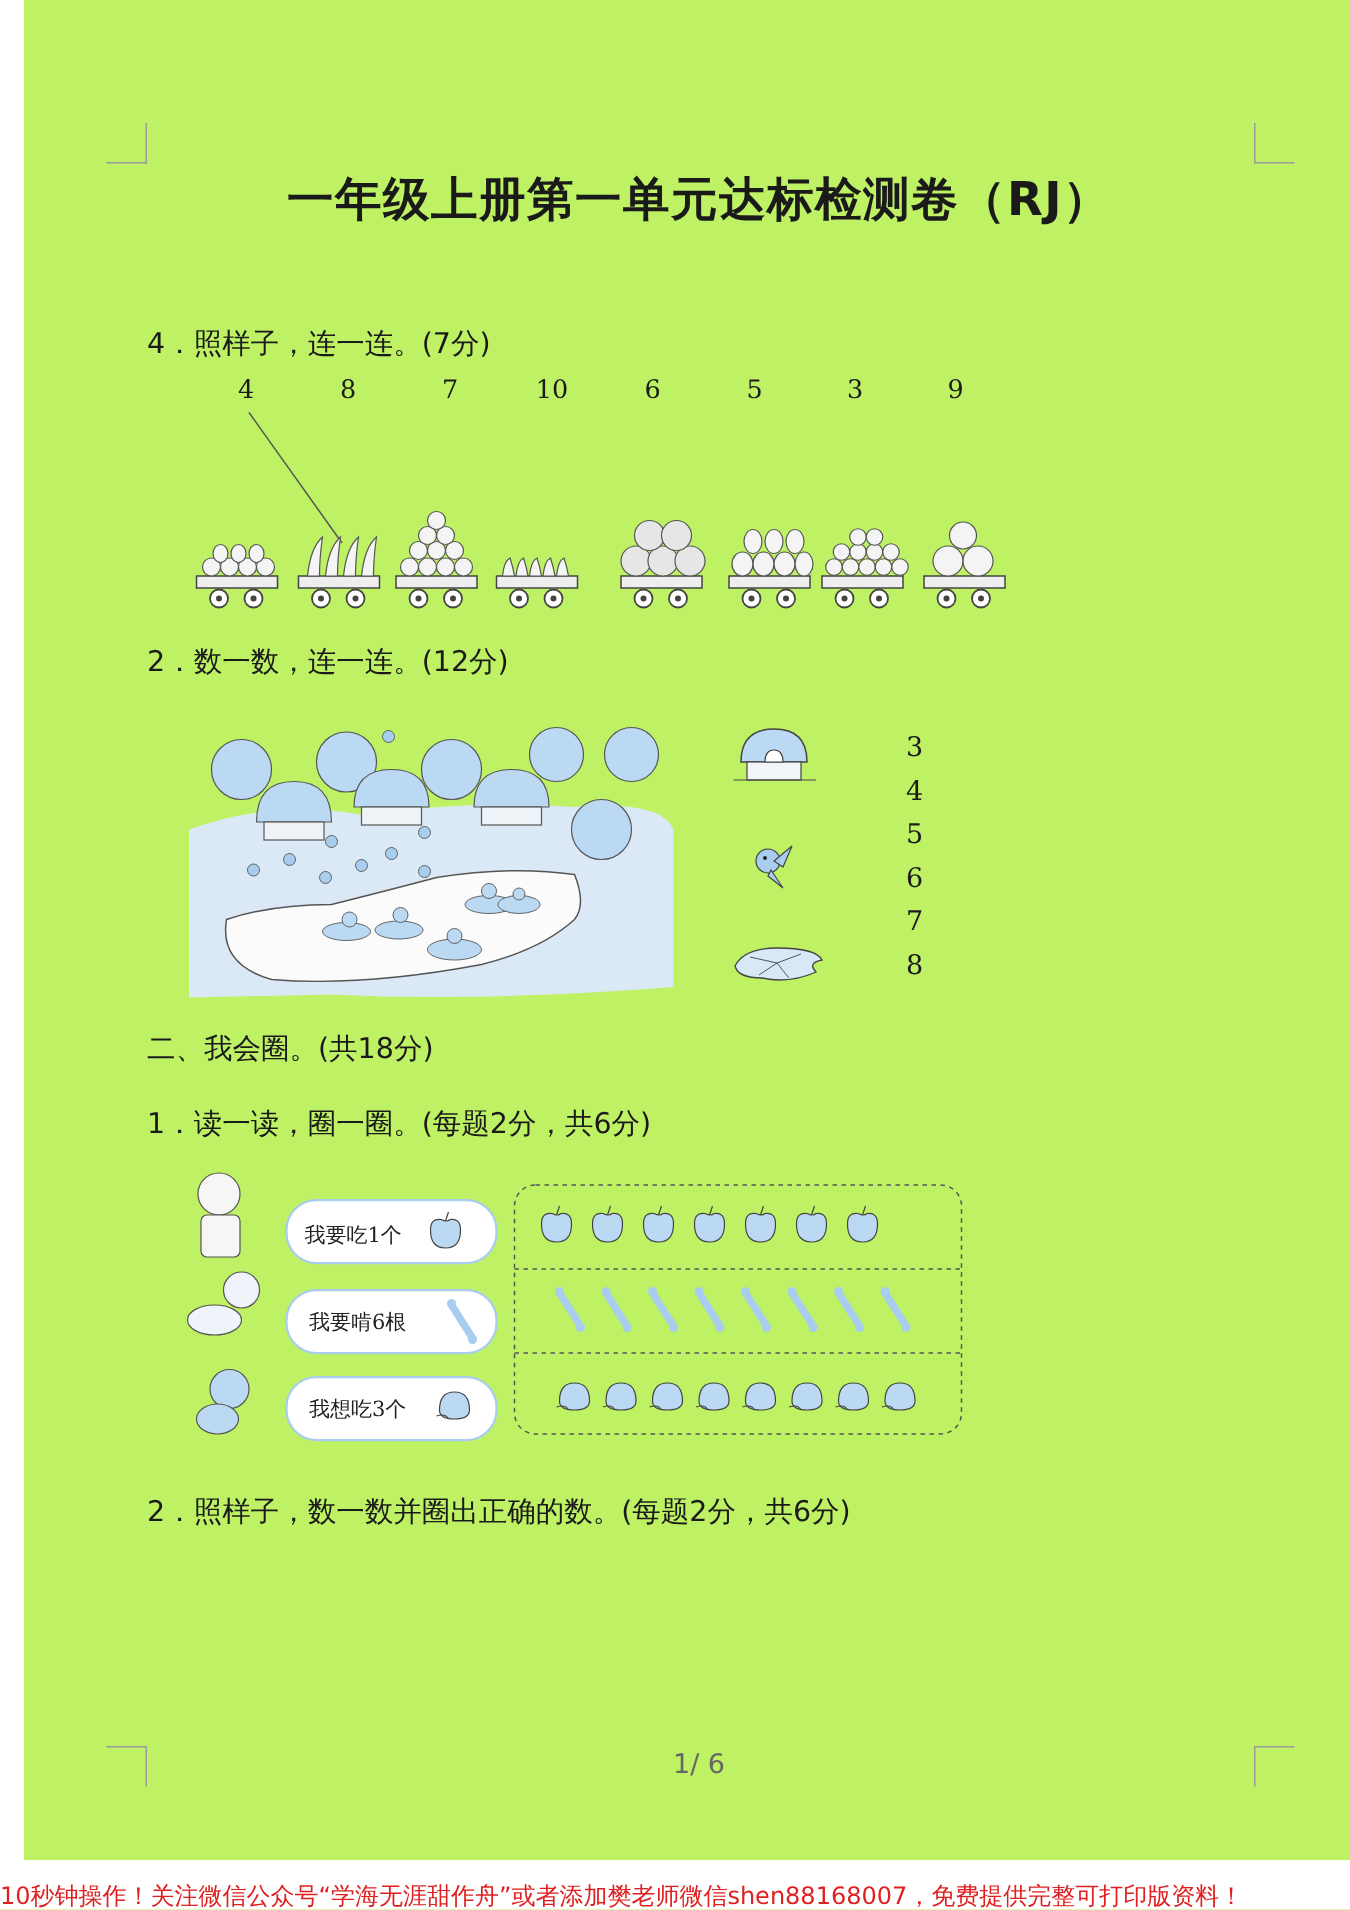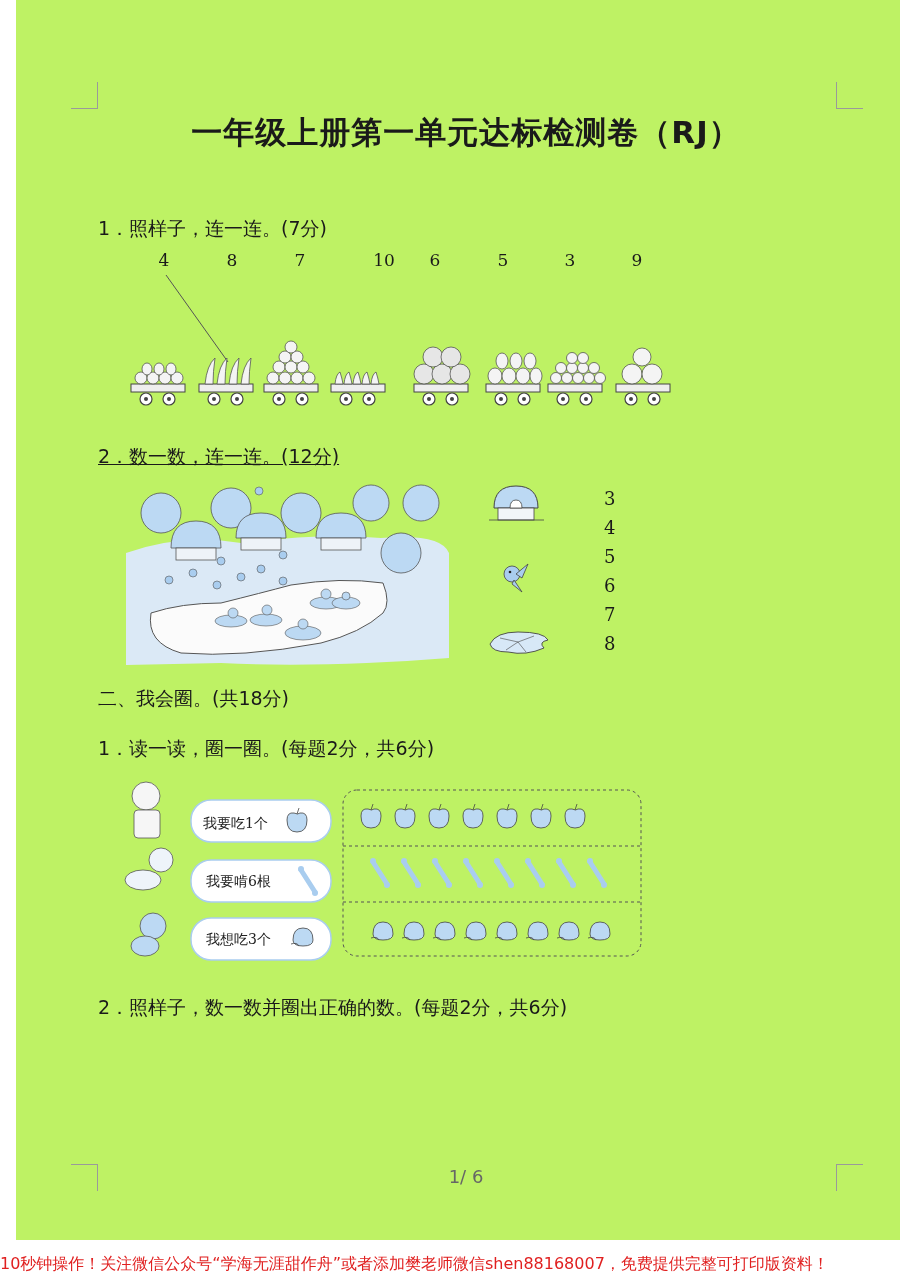--- a/index.html
+++ b/index.html
@@ -11,21 +11,21 @@
   .corner { position: absolute; width: 26px; height: 26px; border-color: #9a9a9a; border-style: solid; border-width: 0; }
   .c-tl { left: 55px; top: 82px; border-right-width: 1px; border-bottom-width: 1px; }
   .c-tr { left: 820px; top: 82px; border-left-width: 1px; border-bottom-width: 1px; }
   .c-bl { left: 55px; top: 1164px; border-right-width: 1px; border-top-width: 1px; }
   .c-br { left: 820px; top: 1164px; border-left-width: 1px; border-top-width: 1px; }
 
   .title { position: absolute; left: 0; width: 900px; top: 112px; text-align: center; font-size: 31px; font-weight: bold; letter-spacing: 1px; }
   .heading { position: absolute; left: 82px; font-size: 19px; }
   .h1 { top: 168px; }
   .h2 { top: 216px; }
-  .h3 { top: 444px; text-decoration: underline; }
+  .h3 { top: 428px; }
   .h4 { top: 686px; }
   .h5 { top: 736px; }
   .h6 { top: 995px; }
 
   .num-row { position: absolute; top: 250px; left: 0; width: 900px; height: 24px; font-family: "DejaVu Serif", "Liberation Serif", serif; font-size: 17px; }
   .num-row span { position: absolute; transform: translateX(-50%); }
 
   .carts { position: absolute; left: 110px; top: 340px; width: 560px; height: 72px; }
   .link-line { position: absolute; left: 0; top: 0; width: 900px; height: 420px; pointer-events: none; }
 
@@ -43,27 +43,27 @@
 <body>
 
 <div class="page">
   <div class="corner c-tl"></div>
   <div class="corner c-tr"></div>
   <div class="corner c-bl"></div>
   <div class="corner c-br"></div>
 
   <div class="title">一年级上册第一单元达标检测卷（RJ）</div>
 
-  <div class="heading h2">1．照样子，连一连。(7分)</div>
+  <div class="heading h2">4．照样子，连一连。(7分)</div>
 
   <div class="num-row">
     <span style="left:148px">4</span>
     <span style="left:216px">8</span>
     <span style="left:284px">7</span>
-    <span style="left:368px">10</span>
+    <span style="left:352px">10</span>
     <span style="left:419px">6</span>
     <span style="left:487px">5</span>
     <span style="left:554px">3</span>
     <span style="left:621px">9</span>
   </div>
 
   <svg class="link-line" viewBox="0 0 900 420">
     <line x1="150" y1="275" x2="212" y2="362" stroke="#555" stroke-width="1"></line>
   </svg>
 

